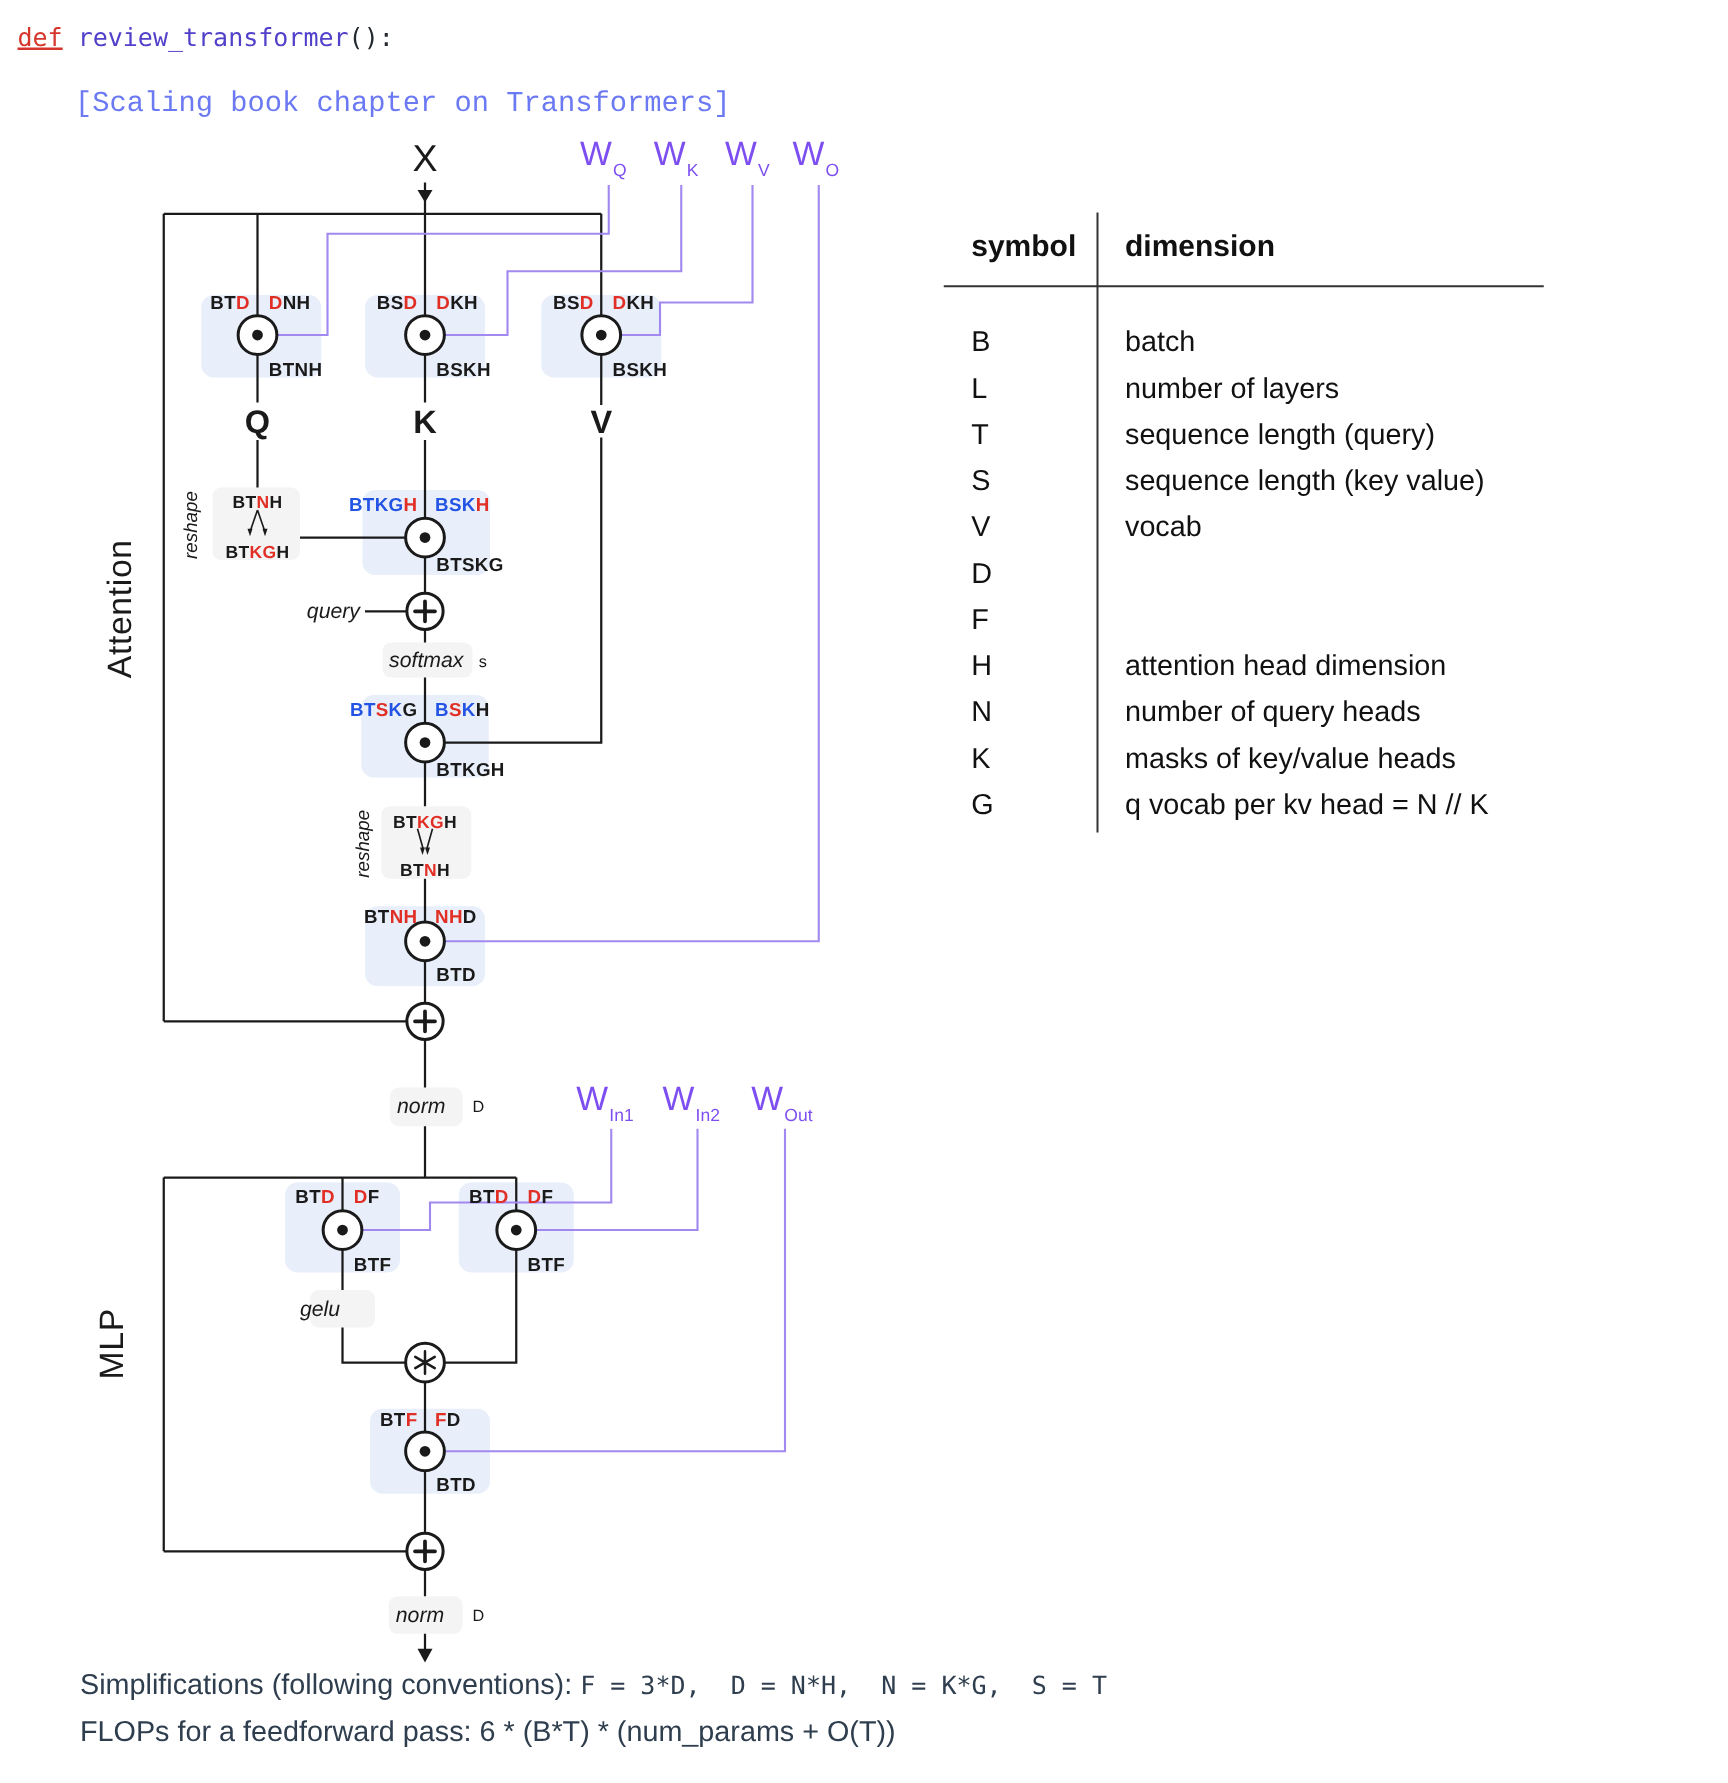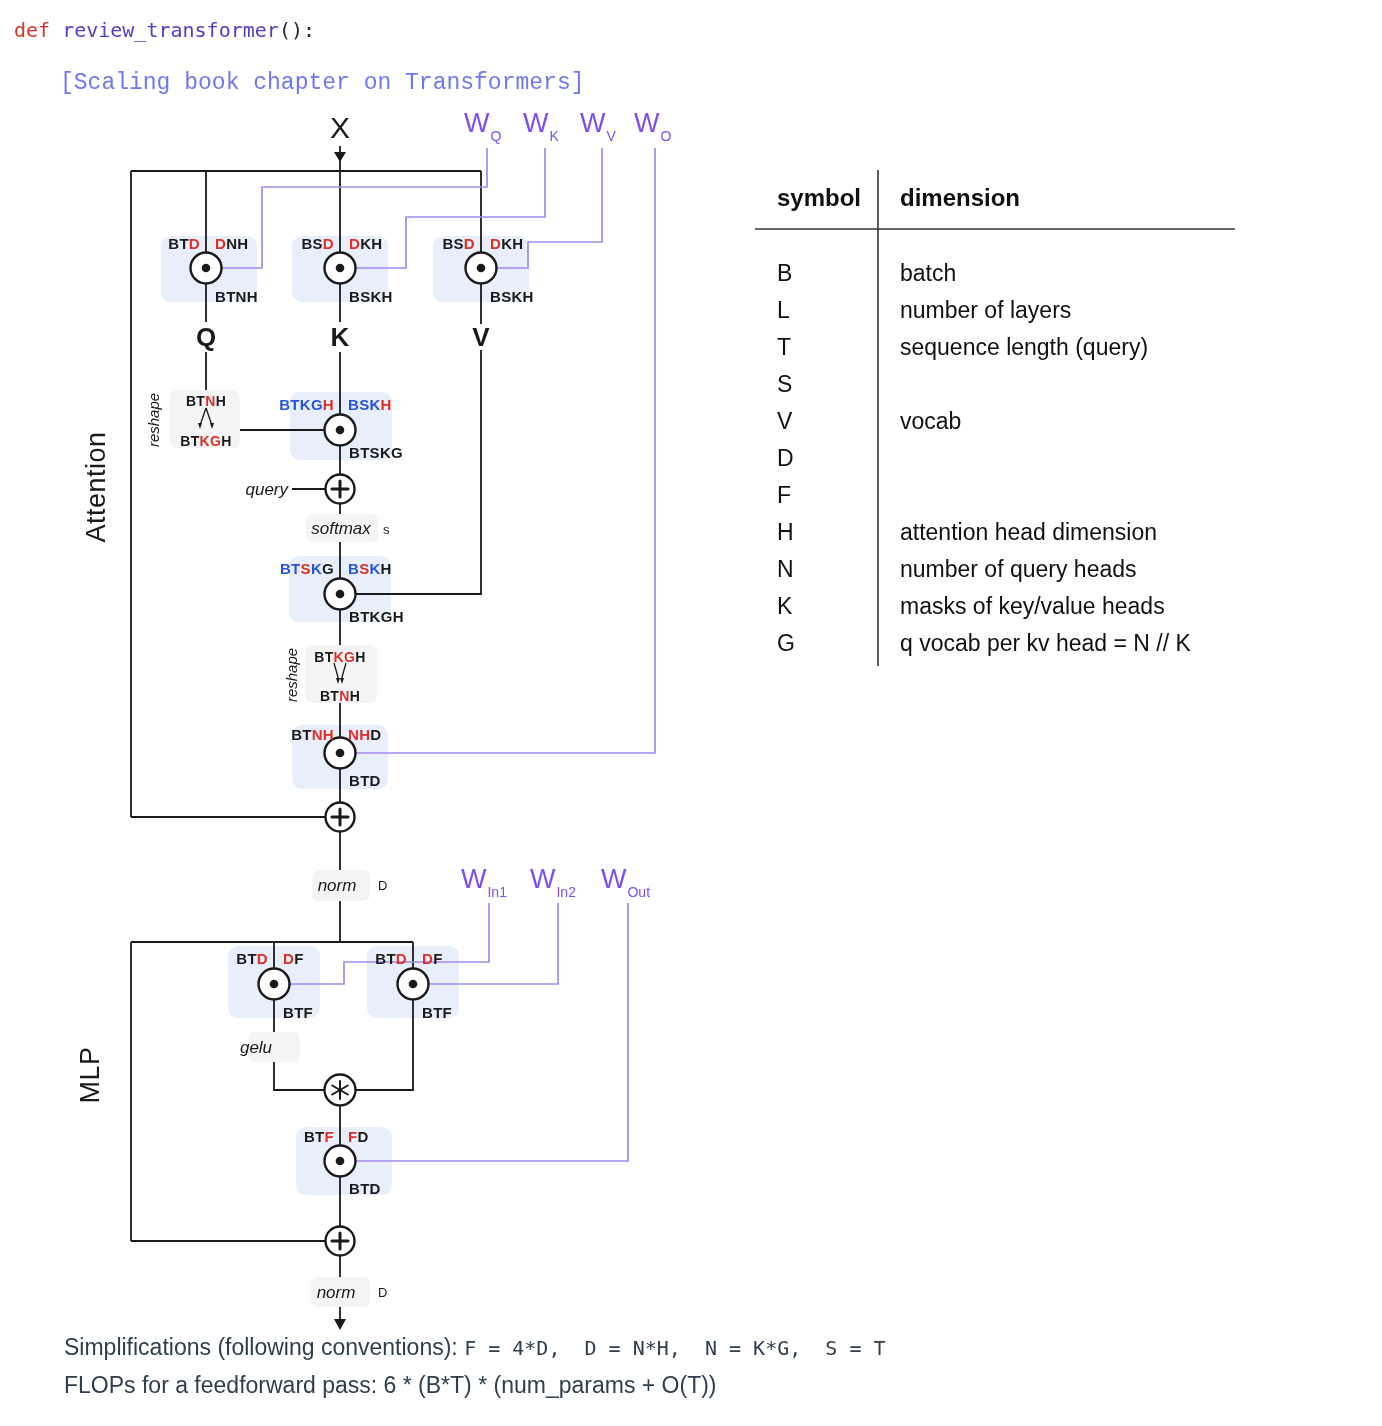--- a/index.html
+++ b/index.html
@@ -18,21 +18,21 @@
   .wl{position:absolute;color:#7e4ff0;font-size:27px;font-weight:400;line-height:1;}
   .wl .sub{font-size:14px;position:relative;top:9px;left:1px;}
   .section{font-size:27px;font-weight:400;letter-spacing:.5px;}
   .it{font-style:italic;font-size:17px;}
   .rsl{font-style:italic;font-size:15px;}
   .dimsmall{font-size:13px;font-weight:400;}
   .ebox{position:absolute;background:#e8eefa;border-radius:10px;}
   .gbox{position:absolute;background:#f4f4f5;border-radius:7px;}
   .code-line{position:absolute;left:14px;top:18px;
      font-family:"DejaVu Sans Mono","Liberation Mono",monospace;font-size:20px;}
-  .code-kw{color:#d6352b;margin-right:12px;}
+  .code-kw{color:#d6352b;margin-right:12px;text-decoration:underline;}
   .code-fn{color:#5140c9;}
   .code-pt{color:#24292e;}
   .booklink{position:absolute;left:60px;top:70px;font-size:23px;color:#6b79f2;
      text-decoration:none;cursor:pointer;font-family:Liberation Mono, monospace;}
   .tbl-head{position:absolute;font-size:24px;font-weight:700;color:#111;}
   .tbl-row{position:absolute;height:38px;line-height:38px;font-size:23px;color:#111;}
   .tbl-sym{position:absolute;left:777px;}
   .tbl-dim{position:absolute;left:900px;}
   .footer-line{position:absolute;left:64px;font-size:23px;color:#2f3e4e;white-space:nowrap;}
   .footer-code{font-family:"DejaVu Sans Mono","Liberation Mono",monospace;
@@ -273,20 +273,21 @@
 <div class="tbl-row" style="left:0;top:291px;width:1382px">
     <span class="tbl-sym">L</span>
     <span class="tbl-dim">number of layers</span>
   </div>
 <div class="tbl-row" style="left:0;top:328px;width:1382px">
     <span class="tbl-sym">T</span>
     <span class="tbl-dim">sequence length (query)</span>
   </div>
 <div class="tbl-row" style="left:0;top:365px;width:1382px">
     <span class="tbl-sym">S</span>
+    <span class="tbl-dim">sequence length (key value)</span>
   </div>
 <div class="tbl-row" style="left:0;top:402px;width:1382px">
     <span class="tbl-sym">V</span>
     <span class="tbl-dim">vocab</span>
   </div>
 <div class="tbl-row" style="left:0;top:439px;width:1382px">
     <span class="tbl-sym">D</span>
   </div>
 <div class="tbl-row" style="left:0;top:476px;width:1382px">
     <span class="tbl-sym">F</span>
@@ -302,17 +303,17 @@
 <div class="tbl-row" style="left:0;top:587px;width:1382px">
     <span class="tbl-sym">K</span>
     <span class="tbl-dim">masks of key/value heads</span>
   </div>
 <div class="tbl-row" style="left:0;top:624px;width:1382px">
     <span class="tbl-sym">G</span>
     <span class="tbl-dim">q vocab per kv head = N // K</span>
   </div>
 
 <div class="footer-line" style="top:1334px">
-  <span>Simplifications (following conventions): </span><span class="footer-code">F = 4*D,  D = N*H,  N = K*G,  S = T</span>
+  <span>Simplifications (following conventions): </span><span class="footer-code">F = 3*D,  D = N*H,  N = K*G,  S = T</span>
 </div>
 <div class="footer-line" style="top:1372px">
   <span>FLOPs for a feedforward pass: 6 * (B*T) * (num_params + O(T))</span>
 </div>
 
 </body></html>

